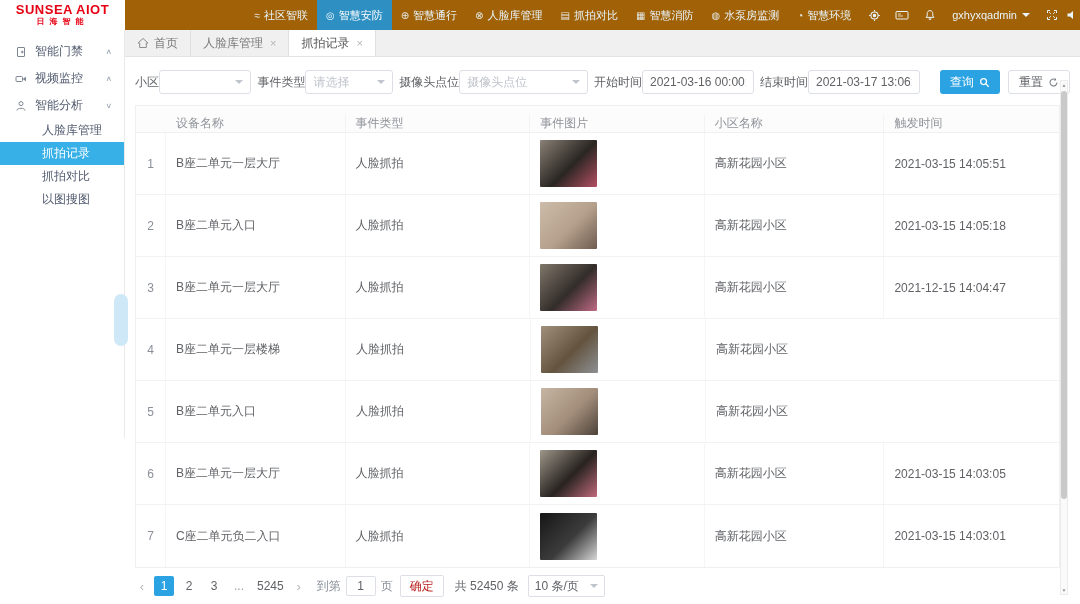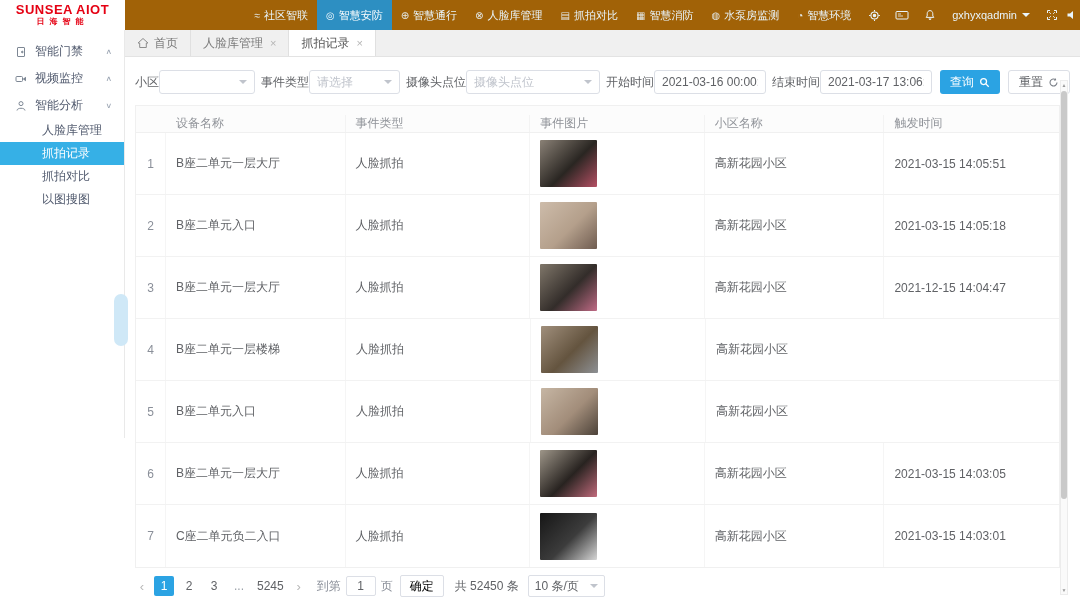--- a/index.html
+++ b/index.html
@@ -41,21 +41,21 @@
 
   
   .filterbar { display:flex; align-items:center; padding:13px 10px 11px 10px; font-size:12px; color:#606266; flex:none; white-space:nowrap; }
   .flabel { margin-left:6px; }
   .flabel:first-child { margin-left:0; }
   .sel { height:24px; border:1px solid #dcdfe6; border-radius:3px; background:#fff; display:flex; align-items:center; justify-content:space-between; padding:0 7px; cursor:pointer; }
   .sel .ph { color:#c0c4cc; }
   .sel-caret { width:0; height:0; border-left:4px solid transparent; border-right:4px solid transparent; border-top:4px solid #c0c4cc; margin-left:6px; }
   .w-community { width:100px; } .w-event { width:95px; } .w-camera { width:140px; }
   .dinput { height:24px; width:112px; border:1px solid #dcdfe6; border-radius:3px; padding:0 7px; font-size:12px; color:#606266; font-family:inherit; }
-  .btn-search { height:24px; border:none; border-radius:3px; background:#2ba3e3; color:#fff; font-size:12px; padding:0 10px; display:flex; align-items:center; gap:5px; cursor:pointer; margin-left:8px; font-family:inherit; }
+  .btn-search { height:24px; border:none; border-radius:3px; background:#2ba3e3; color:#fff; font-size:12px; padding:0 10px; display:flex; align-items:center; gap:5px; cursor:pointer; margin-left:20px; font-family:inherit; }
   .btn-reset { height:24px; border:1px solid #dcdfe6; border-radius:3px; background:#fff; color:#606266; font-size:12px; padding:0 10px; display:flex; align-items:center; gap:5px; cursor:pointer; margin-left:8px; font-family:inherit; }
   .btn-reset .rico { color:#7a7f87; display:flex; }
 
   
   .tablewrap { margin:0 20px 0 10px; flex:1; }
   .t-head { display:flex; height:28px; background:#fcfcfc; border:1px solid #f0f0f0;align-items:flex-end; }
   .t-hcell { display:flex; align-items:center; padding-left:10px; font-size:12px; color:#909399; border-right:1px solid #f3f3f3; }
   .t-hcell:last-child { border-right:none; }
   .t-body { border:1px solid #f0f0f0; border-top:none; }
   .t-row { display:flex; height:62px; border-bottom:1px solid #f2f2f2; background:#fff; }
@@ -73,21 +73,21 @@
 
   
   .pagination { display:flex; align-items:center; gap:5px; padding:7px 0 0 10px; font-size:12px; color:#606266; flex:none; }
   .pg-arrow { color:#b8b8b8; min-width:14px; text-align:center; cursor:pointer; font-size:13px; }
   .pg { min-width:20px; height:20px; display:flex; align-items:center; justify-content:center; cursor:pointer; border-radius:2px; padding:0 3px; }
   .pg.active { background:#2ba3e3; color:#fff; }
   .pg.dots { cursor:default; color:#9aa0a8; }
   .goto-label { margin-left:6px; color:#8a8f99; }
   .goto-input { width:30px; height:20px; border:1px solid #dcdfe6; border-radius:2px; text-align:center; font-size:12px; color:#606266; font-family:inherit; }
   .unit { color:#8a8f99; }
-  .btn-confirm { height:22px; border:1px solid #dcdfe6; border-radius:2px; background:#fff; color:#000000; font-size:12px; padding:0 9px; cursor:pointer; font-family:inherit; margin-left:2px; }
+  .btn-confirm { height:22px; border:1px solid #dcdfe6; border-radius:2px; background:#fff; color:#b91c1c; font-size:12px; padding:0 9px; cursor:pointer; font-family:inherit; margin-left:2px; }
   .total { margin-left:6px; }
   .size-sel { height:22px; border:1px solid #dcdfe6; border-radius:2px; display:flex; align-items:center; gap:5px; padding:0 6px; cursor:pointer; margin-left:4px; }
 </style>
 </head>
 <body>
 
 <div class="topbar">
   <div class="logo">
     <div class="logo-main">SUNSEA AIOT</div>
     <div class="logo-sub">日海智能</div>

